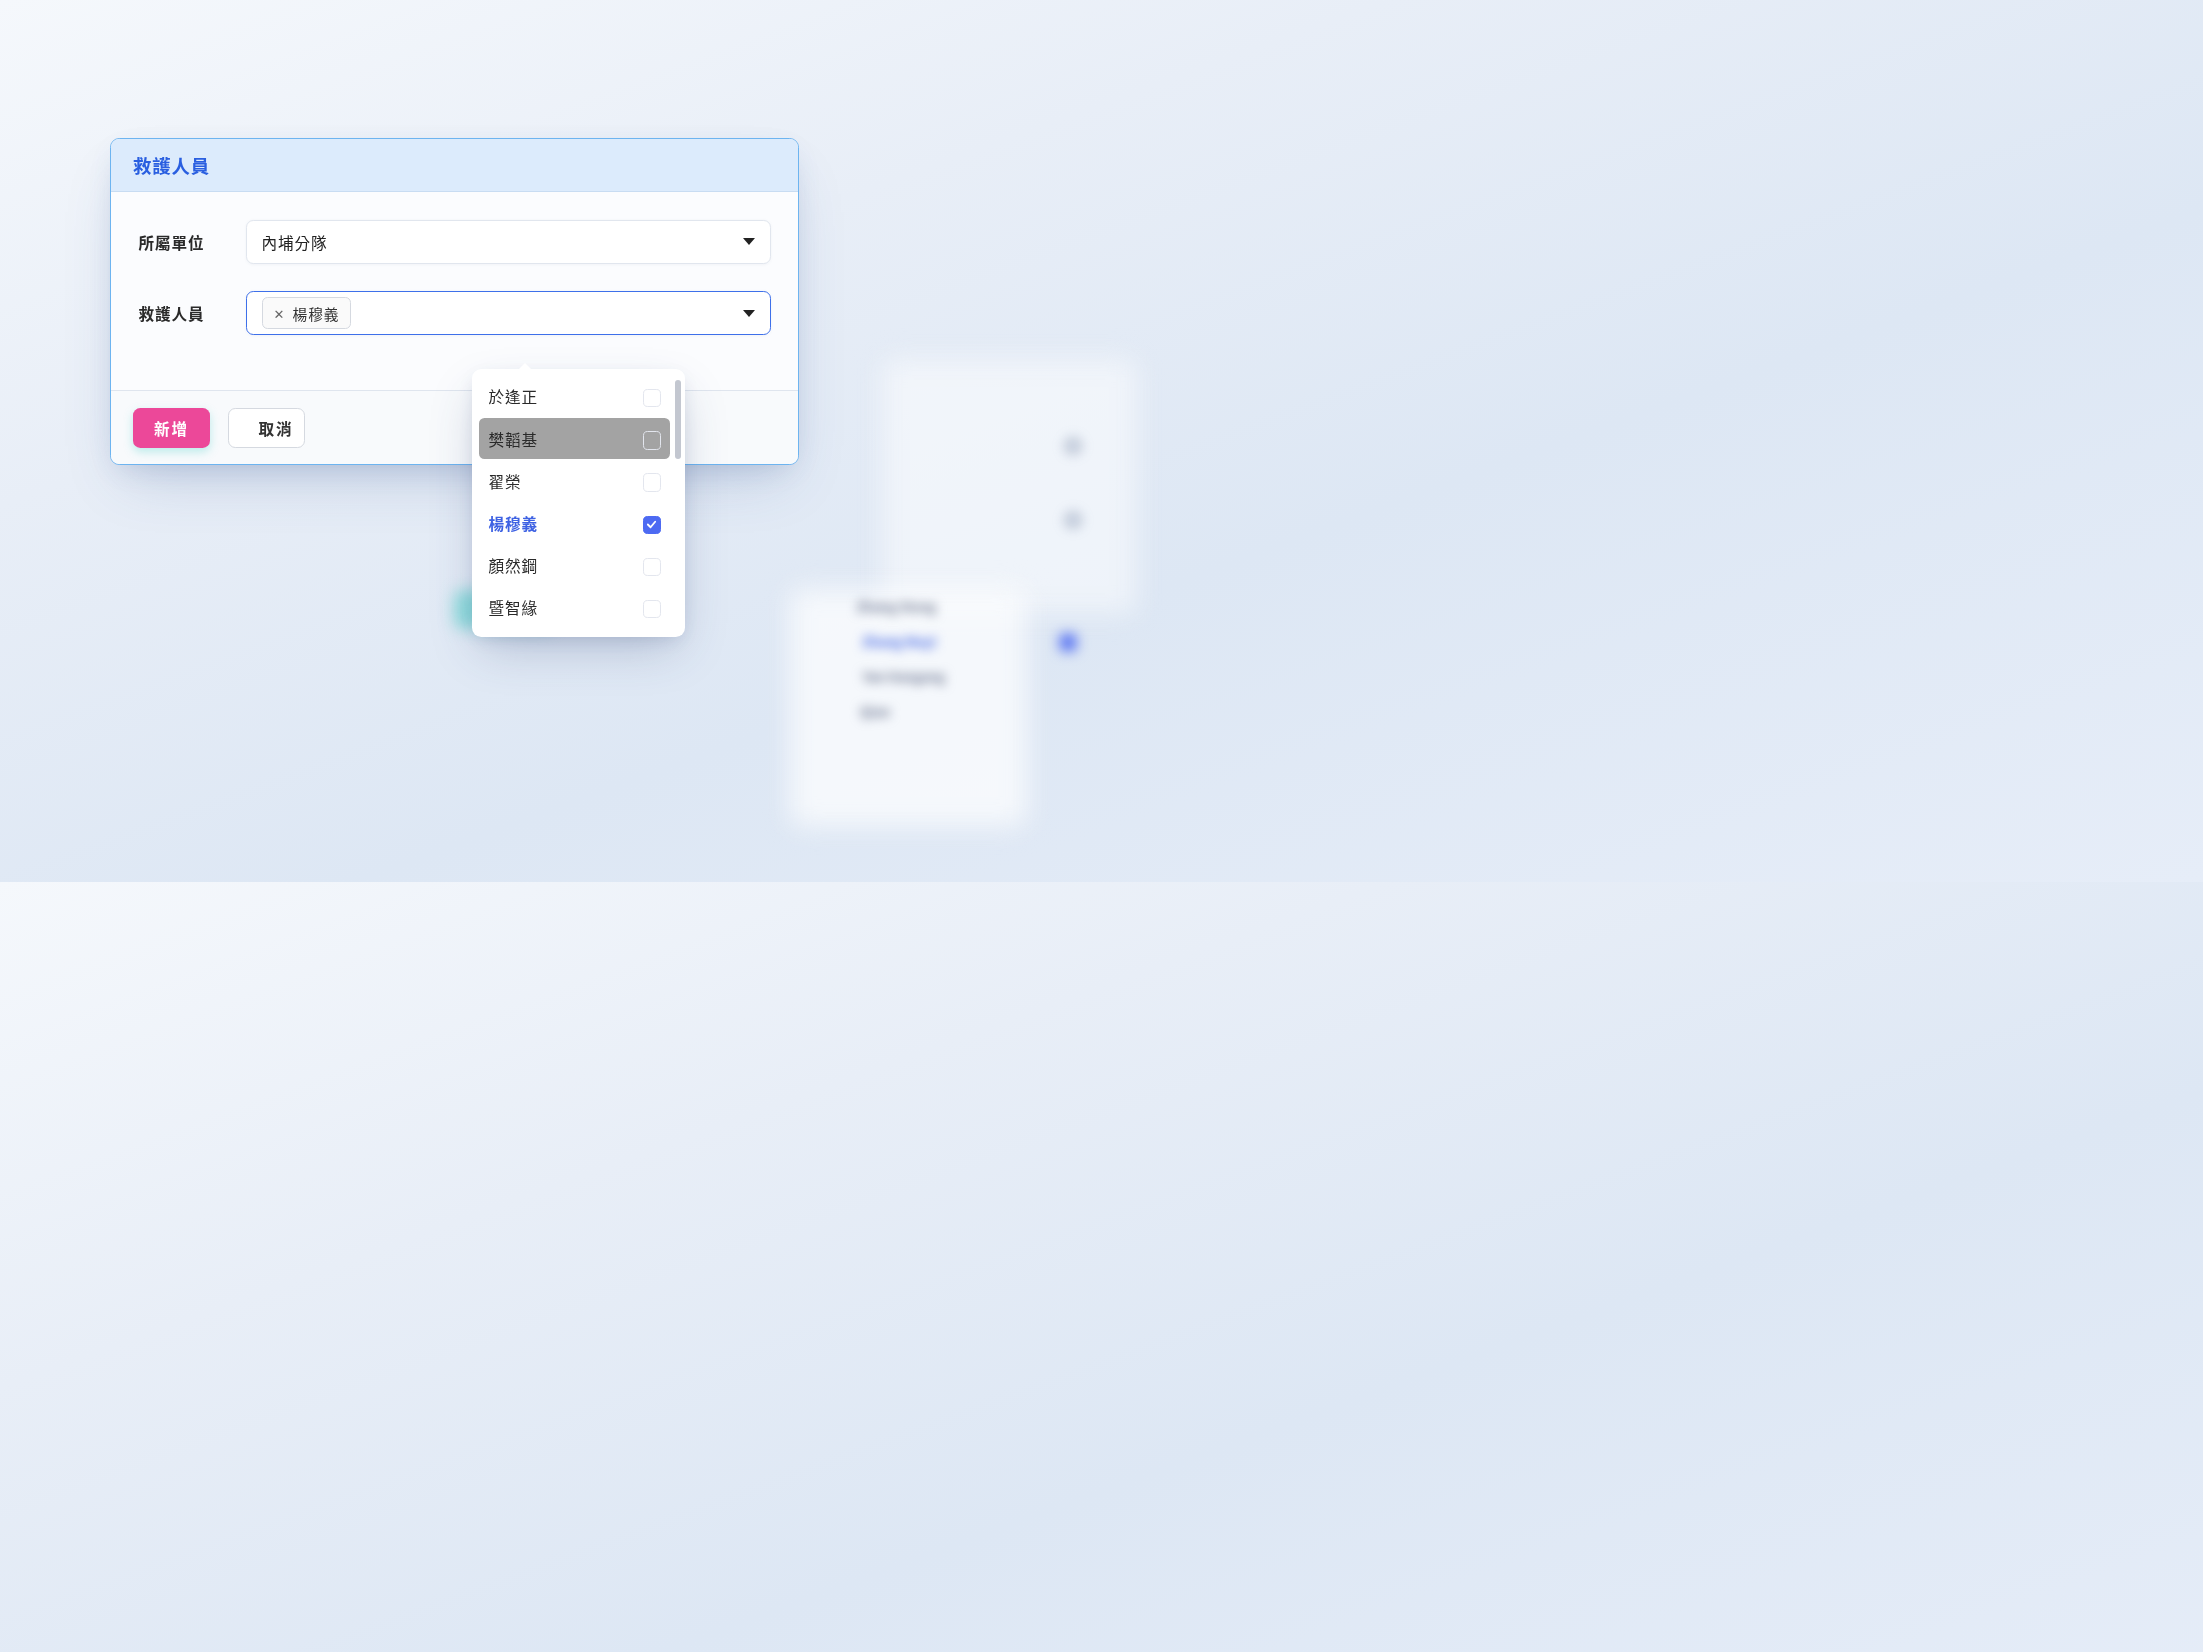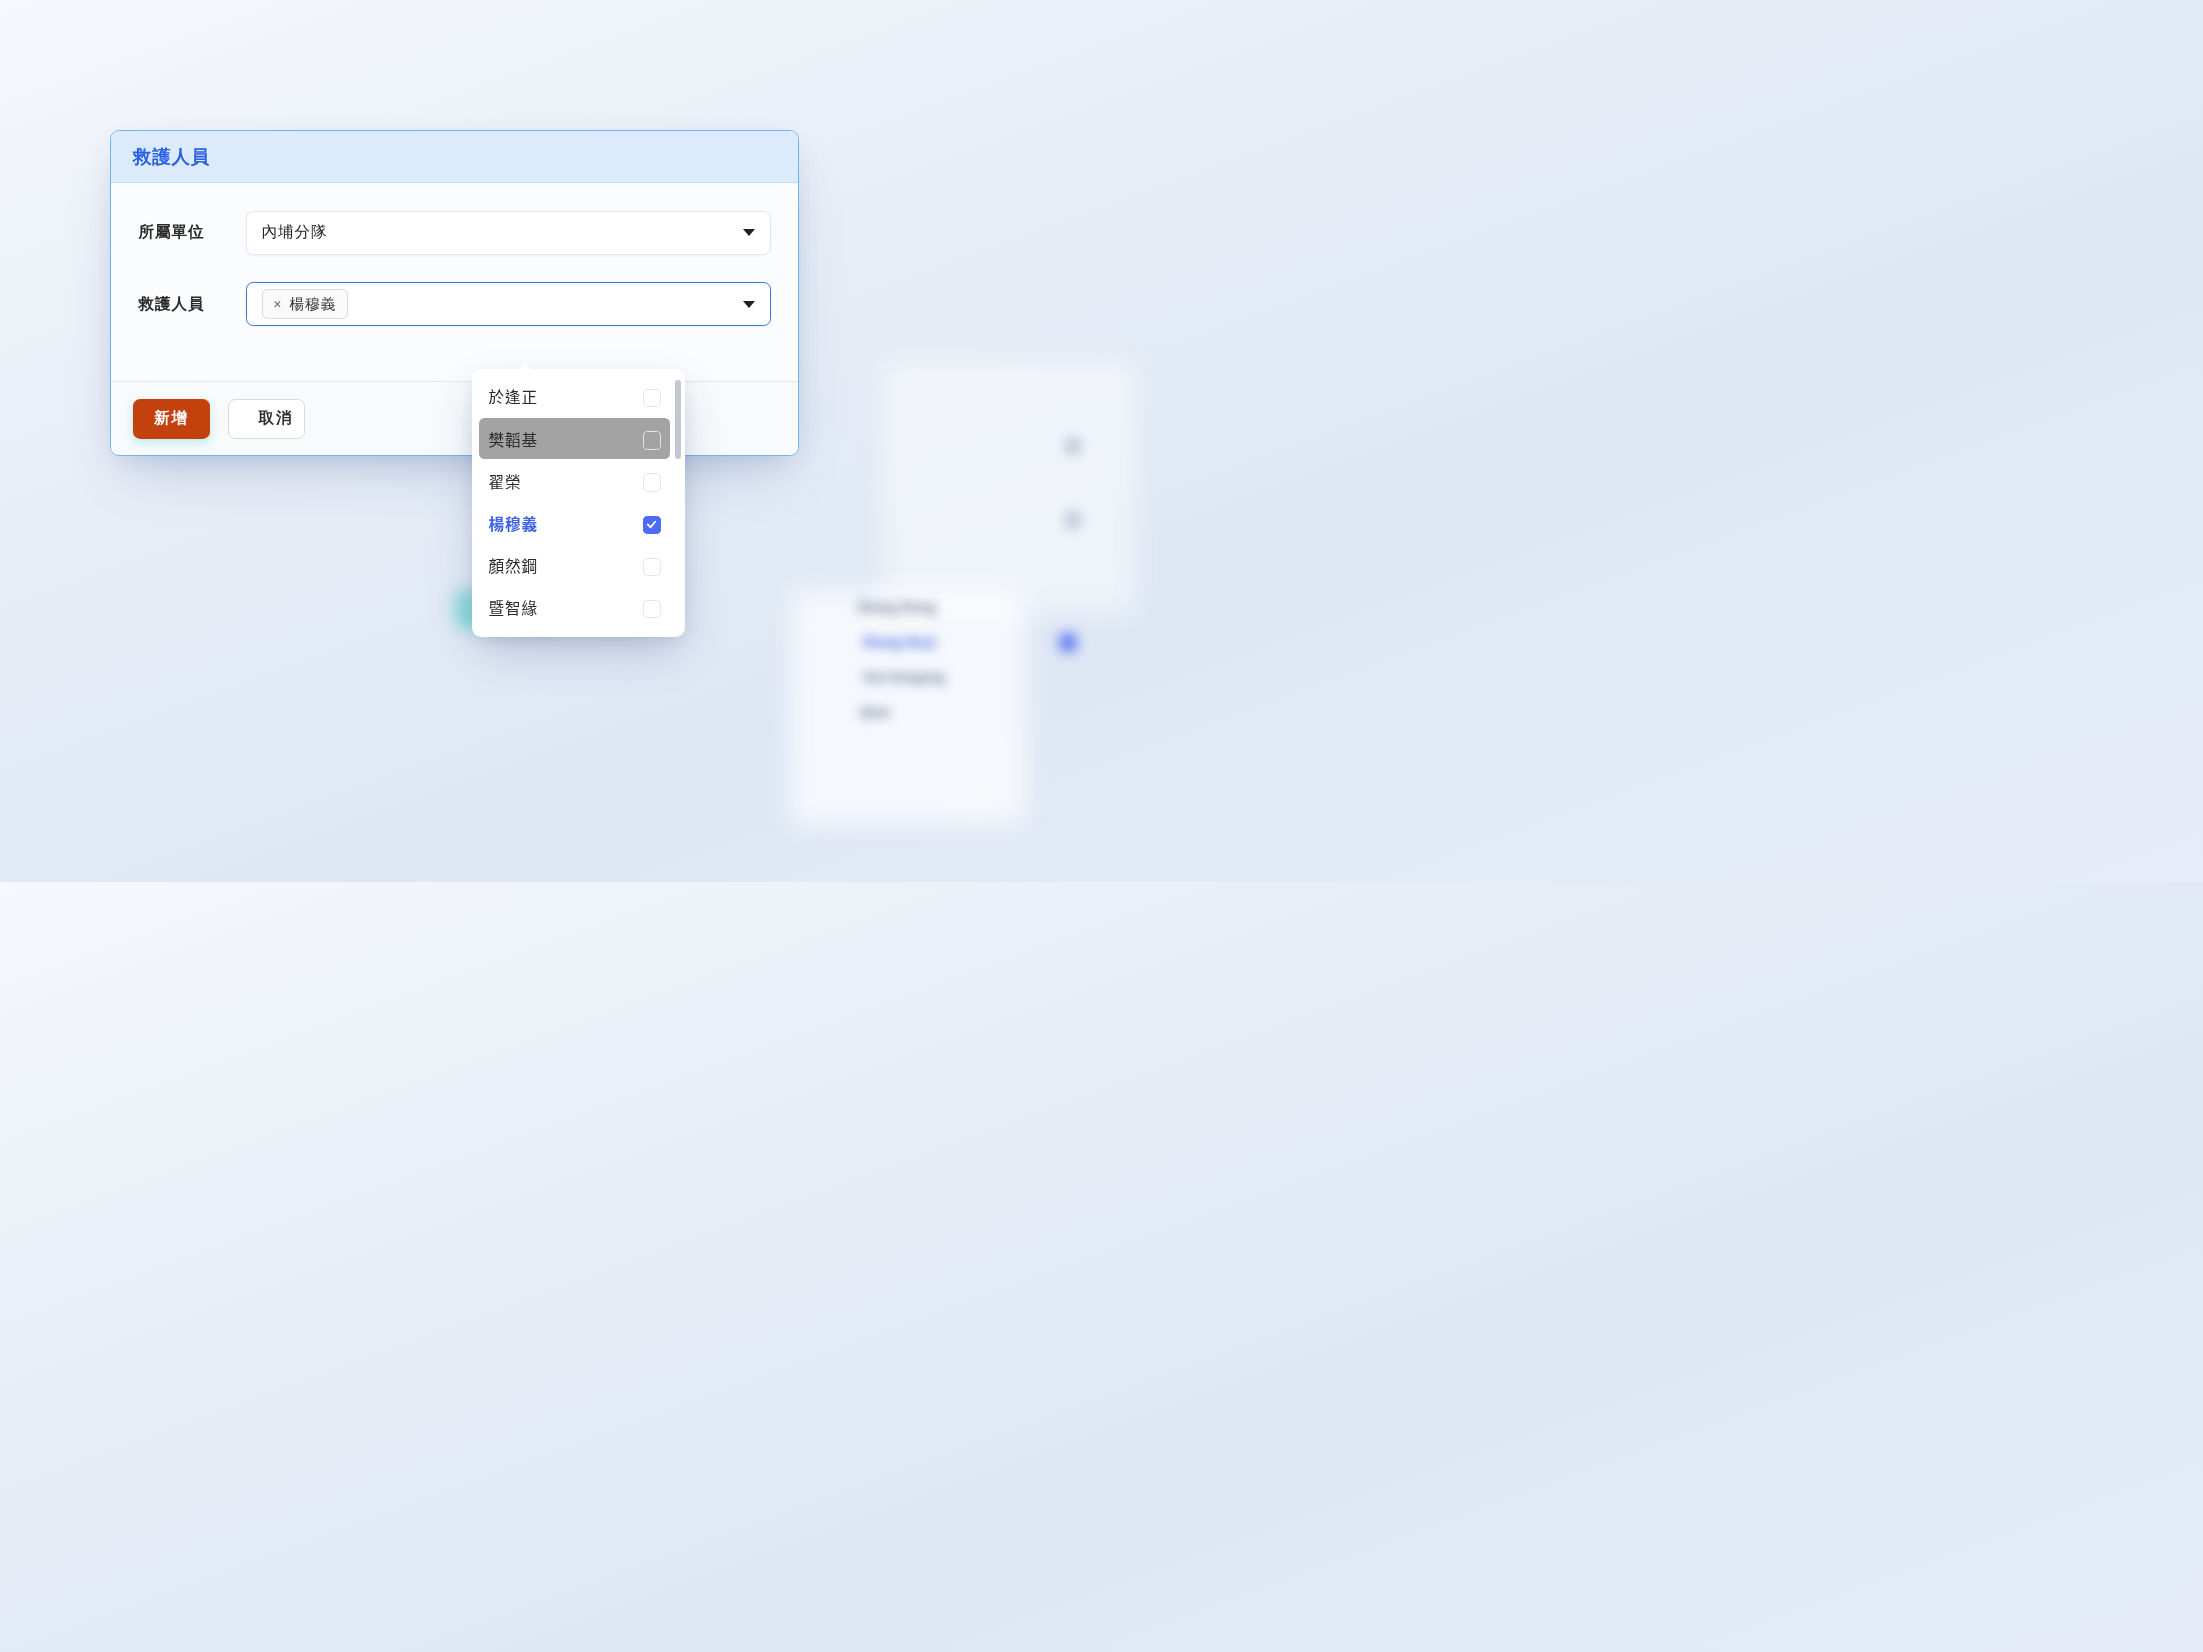--- a/index.html
+++ b/index.html
@@ -42,28 +42,27 @@
     background: rgba(80,100,140,0.25);
     filter: blur(5.5px);
   }
   .bg-dot1 { right: 92px; top: 436px; }
   .bg-dot2 { right: 92px; top: 510px; }
 
   
   .modal {
     position: absolute;
     left: 110px;
-    top: 130px;
+    top: 138px;
     width: 689px;
     background: #fbfcfe;
     border: 1.4px solid #6db4f0;
     border-radius: 9.2px;
     box-shadow: 0 27.5px 55px -18.4px rgba(60,90,150,0.25), 0 9.2px 27.5px -9.2px rgba(60,90,150,0.20);
     overflow: visible;
-    font-family: Liberation Mono, monospace;
   }
   .modal-header {
     background: #dcebfc;
     border-bottom: 0.9px solid #c8dcf2;
     border-radius: 8.3px 8.3px 0 0;
     padding: 13px 22px;
   }
   .modal-title {
     color: #2a5fe0;
     font-size: 18.4px;
@@ -146,21 +145,21 @@
     font-size: 15.6px;
     font-weight: 600;
     letter-spacing: 1.8px;
     display: inline-flex;
     align-items: center;
     justify-content: center;
     cursor: pointer;
     border: 0.9px solid transparent;
   }
   .btn-primary {
-    background: #c2410c;
+    background: #ec4899;
     color: #fff;
     box-shadow: 0 3.7px 9.2px rgba(72,207,201,0.35);
   }
   .btn-secondary {
     background: #fff;
     color: #333;
     border: 1.4px solid #d5d9e0;
     padding-left: 18px;
   }
 

